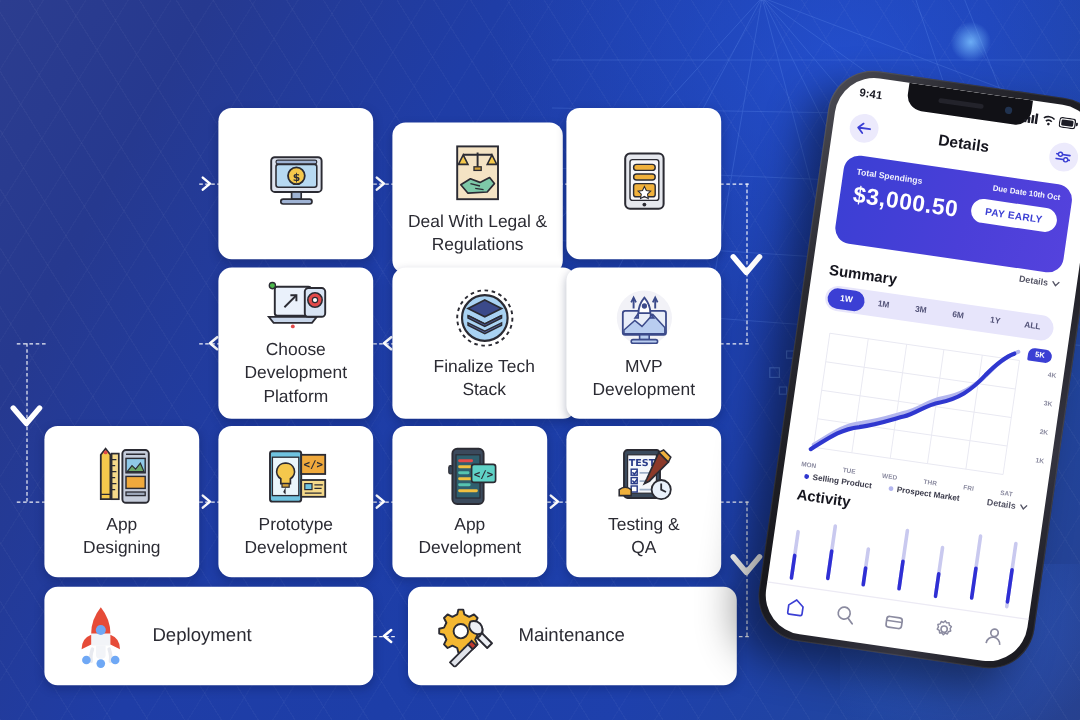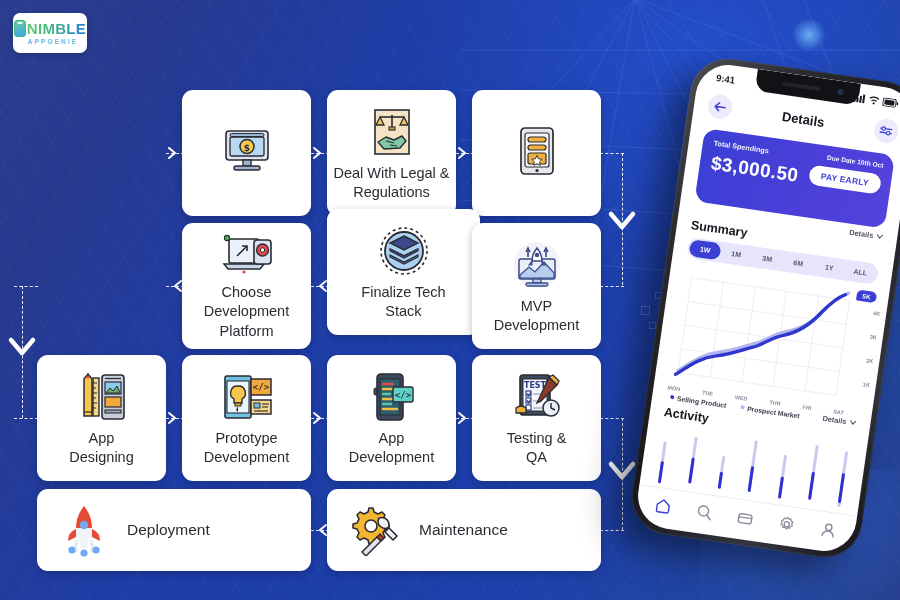--- a/index.html
+++ b/index.html
@@ -206,29 +206,20 @@
       <circle cx="410" cy="140" r="1.5"></circle>
         <circle cx="250" cy="200" r="1.5"></circle>
     </g>
   </svg>
   <div class="bg-glow"></div>
   <div class="bg-sq" style="left:641px; top:306px; width:9px; height:9px;"></div>
   <div class="bg-sq" style="left:655px; top:292px; width:7px; height:7px;"></div>
   <div class="bg-sq" style="left:649px; top:322px; width:7px; height:7px;"></div>
   <div class="bg-blob"></div>
 
-  <div class="logo">
-    <div class="logo-inner">
-      <div class="logo-row">
-        <span class="logo-phone"></span>
-        <span class="logo-word">NIMBLE</span>
-      </div>
-      <div class="logo-sub">APPGENIE</div>
-    </div>
-  </div>
 
   <div class="conn" style="inset:0;">
 
     <div class="hdash" style="left:166px; top:153px; width:18px;"></div>
     <div class="hdash" style="left:311px; top:153px; width:18px;"></div>
     <div class="hdash" style="left:456px; top:153px; width:18px;"></div>
 
     <div class="hdash" style="left:166px; top:286px; width:18px;"></div>
     <div class="hdash" style="left:311px; top:286px; width:18px;"></div>
     <div class="hdash" style="left:456px; top:286px; width:18px;"></div>
@@ -286,21 +277,21 @@
           <rect x="8" y="9" width="34" height="19" rx="2" fill="#b7d9f2" stroke="#2b2b33" stroke-width="1.3"></rect>
           <rect x="8" y="5.5" width="34" height="3" rx="1.5" fill="#9fb3d4" stroke="#2b2b33" stroke-width="1"></rect>
           <circle cx="25" cy="18.5" r="7" fill="#f5c84c" stroke="#2b2b33" stroke-width="1.5"></circle>
           <text x="25" y="22.5" font-size="9" font-family="DejaVu Sans, sans-serif" font-weight="bold" text-anchor="middle" fill="#2b2b33">$</text>
           <rect x="21" y="32" width="8" height="6" fill="#9fb3d4" stroke="#2b2b33" stroke-width="1.4"></rect>
           <rect x="12" y="38" width="26" height="4" rx="2" fill="#9fb3d4" stroke="#2b2b33" stroke-width="1.4"></rect>
         </svg>
       </div>
     </div>
 
-    <div class="card" style="left:327px; top:90px; width:129px; height:126px;">
+    <div class="card" style="left:327px; top:102px; width:142px; height:126px;">
       <div class="ico">
         <svg width="44" height="48" viewBox="0 0 44 48">
           <rect x="5" y="2" width="34" height="44" fill="#f4e3c4" stroke="#2b2b33" stroke-width="1.6"></rect>
           <line x1="22" y1="7" x2="22" y2="20" stroke="#2b2b33" stroke-width="1.6"></line>
           <line x1="10" y1="9" x2="34" y2="9" stroke="#2b2b33" stroke-width="1.6"></line>
           <path d="M10 9 L6 17 L14 17 Z" fill="#f5c84c" stroke="#2b2b33" stroke-width="1.3"></path>
           <path d="M34 9 L30 17 L38 17 Z" fill="#f5c84c" stroke="#2b2b33" stroke-width="1.3"></path>
           <rect x="19" y="19" width="6" height="3" fill="#d4a33a" stroke="#2b2b33" stroke-width="1.1"></rect>
           <path d="M8 34 L16 29 L24 32 L32 28 L36 33 L30 40 L14 41 Z" fill="#7ec8a8" stroke="#2b2b33" stroke-width="1.4" stroke-linejoin="round"></path>
           <path d="M16 33 L24 35 M20 37 L27 38" stroke="#2b2b33" stroke-width="1.1"></path>
@@ -334,21 +325,21 @@
           <rect x="33" y="7" width="17" height="24" rx="3" fill="#d8e4f4" stroke="#2b2b33" stroke-width="1.6"></rect>
           <circle cx="41.5" cy="17" r="6" fill="#e24a4a" stroke="#2b2b33" stroke-width="1.3"></circle>
           <circle cx="41.5" cy="17" r="2.2" fill="#fff" stroke="#2b2b33" stroke-width="1"></circle>
           <circle cx="6" cy="5" r="2.6" fill="#4cb84c" stroke="#2b2b33" stroke-width="1.1"></circle>
           <circle cx="23" cy="39" r="1.6" fill="#e24a4a"></circle>
         </svg>
       </div>
       <div class="lbl">Choose<br>Development<br>Platform</div>
     </div>
 
-    <div class="card" style="left:327px; top:209px; width:153px; height:126px;">
+    <div class="card" style="left:327px; top:223px; width:153px; height:126px;">
       <div class="ico">
         <svg width="50" height="50" viewBox="0 0 50 50">
           <circle cx="25" cy="25" r="23" fill="none" stroke="#2b2b33" stroke-width="1.6" stroke-dasharray="3 3"></circle>
           <circle cx="25" cy="25" r="19" fill="#a9d2f2" stroke="#2b2b33" stroke-width="1.8"></circle>
           <path d="M25 10 L39 17 L25 24 L11 17 Z" fill="#3b4a8a" stroke="#2b2b33" stroke-width="1.4"></path>
           <path d="M11 23 L25 30 L39 23" fill="none" stroke="#2b2b33" stroke-width="1.6"></path>
           <path d="M11 23 L25 30 L39 23 L39 25 L25 32 L11 25 Z" fill="#4d5ea0" stroke="#2b2b33" stroke-width="1.2"></path>
           <path d="M11 29 L25 36 L39 29 L39 31 L25 38 L11 31 Z" fill="#5c6cb0" stroke="#2b2b33" stroke-width="1.2"></path>
         </svg>
       </div>
@@ -477,21 +468,21 @@
           <path d="M38 4 L46 12 L30 28 L26 30 L28 26 Z" fill="#8c3a2a" stroke="#2b2b33" stroke-width="1.4"></path>
           <path d="M38 4 L46 12 L48 8 L42 2 Z" fill="#f0b13c" stroke="#2b2b33" stroke-width="1.3"></path>
           <circle cx="40" cy="35" r="8" fill="#eaf1fb" stroke="#2b2b33" stroke-width="1.5"></circle>
           <path d="M40 30 L40 35 L44 37" fill="none" stroke="#2b2b33" stroke-width="1.5"></path>
           <path d="M5 35 q5 -4 10 0 l0 5 -10 0 Z" fill="#f0b13c" stroke="#2b2b33" stroke-width="1.3"></path>
         </svg>
       </div>
       <div class="lbl">Testing &amp;<br>QA</div>
     </div>
 
-    <div class="card wide" style="left:327px; top:489px; width:274px; height:82px;">
+    <div class="card wide" style="left:340px; top:489px; width:274px; height:82px;">
       <div class="ico">
         <svg width="52" height="52" viewBox="0 0 52 52">
           <path d="M20 4 l4 0 1 4 4 2 4 -2 3 3 -2 4 2 4 4 1 0 4 -4 1 -2 4 2 4 -3 3 -4 -2 -4 2 -1 4 -4 0 -1 -4 -4 -2 -4 2 -3 -3 2 -4 -2 -4 -4 -1 0 -4 4 -1 2 -4 -2 -4 3 -3 4 2 4 -2 Z" fill="#f4b731" stroke="#2b2b33" stroke-width="1.6" stroke-linejoin="round"></path>
           <circle cx="22" cy="22" r="6" fill="#fff" stroke="#2b2b33" stroke-width="1.6"></circle>
           <path d="M30 14 a7 7 0 0 0 9.5 9.5 L48 32 l-4 4 -8.5 -8.5 A7 7 0 0 0 30 14 Z" fill="#eef0f5" stroke="#2b2b33" stroke-width="1.6" stroke-linejoin="round"></path>
           <path d="M13 48 L28 33 l4 4 L17 52 Z" fill="#e0e3ea" stroke="#2b2b33" stroke-width="1.5" stroke-linejoin="round"></path>
           <path d="M28 33 l4 4 3 -3 -4 -4 Z" fill="#c23b2e" stroke="#2b2b33" stroke-width="1.4"></path>
         </svg>
       </div>
       <div class="lbl">Maintenance</div>

